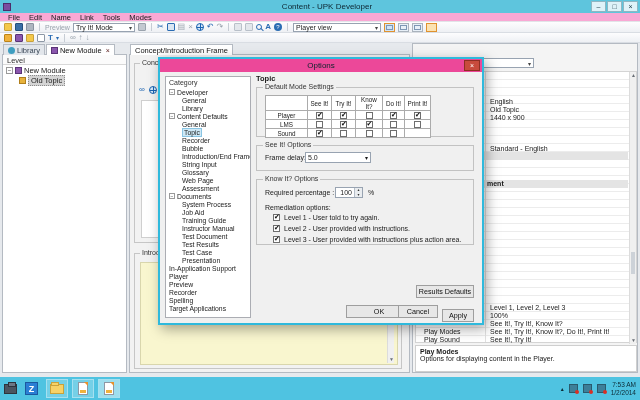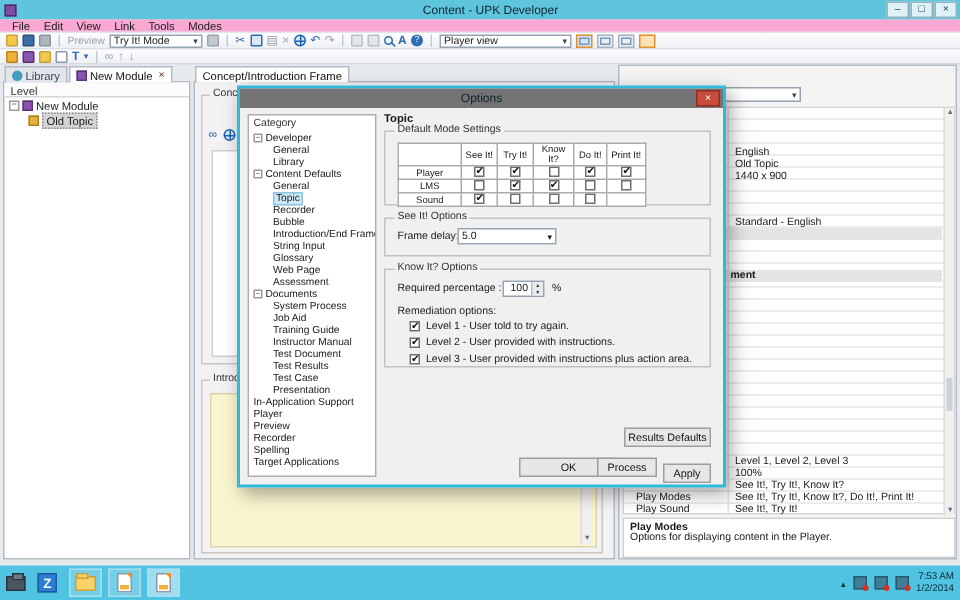--- a/index.html
+++ b/index.html
@@ -77,21 +77,21 @@
   .pin:after { content:""; position:absolute; left:4px; top:3px; width:1px; height:4px; background:#444; }
   .pgrid { position:absolute; background:#fff; border:1px solid #d4d4d4;
            background-image:repeating-linear-gradient(to bottom,#ffffff 0px,#ffffff 7px,#ececec 7px,#ececec 8px); }
   .pv { position:absolute; font-size:7px; white-space:nowrap; }
   .pband { position:absolute; background:#e4e4e4; height:8px; }
   .descbox { position:absolute; background:#fff; border:1px solid #cfcfcf; padding:2px 4px; font-size:7px; }
 
   
   .dlg { position:absolute; left:158px; top:57px; width:326px; height:268px; background:#f0f0f0;
          border:2px solid #2fb9dc; box-shadow:3px 4px 12px rgba(0,0,0,.35); z-index:20; }
-  .dtitle { position:absolute; left:0; top:0; right:0; height:13px; background:#737373; }
+  .dtitle { position:absolute; left:0; top:0; right:0; height:13px; background:#ec4899; }
   .dtitle .t { position:absolute; left:0; right:0; text-align:center; font-size:8px; color:#09232c; top:2px; }
   .dclose { position:absolute; right:2px; top:1px; width:16px; height:11px; background:#c84b3c;
             border:1px solid #8e2f23; color:#fff; font-size:7px; line-height:9px; text-align:center; }
   .cattree { position:absolute; left:5px; top:17px; width:86px; height:242px; background:#fff;
              border:1px solid #abadb3; overflow:hidden; padding:2px 0 0 3px; }
   .cathdr { font-size:7px; color:#333; height:9px; }
   .dti { display:flex; align-items:center; gap:2px; height:8px; font-size:6.8px; white-space:nowrap; }
   .dti.c1 { padding-left:13px; }
   .dti .exp2 { width:6px; height:6px; border:1px solid #9a9a9a; background:#fff; font-size:5px;
                line-height:4px; text-align:center; color:#333; flex:0 0 auto; }
@@ -156,21 +156,21 @@
   <span class="winbtns">
     <span class="wb">–</span>
     <span class="wb">□</span>
     <span class="wb">×</span>
   </span>
 </div>
 
 <div class="menubar">
   <span>File</span>
   <span>Edit</span>
-  <span>View</span>
+  <span>Name</span>
   <span>Link</span>
   <span>Tools</span>
   <span>Modes</span>
 </div>
 
 <div class="tb tb1">
   <span class="sq" style="background:#f4c84a;border:1px solid #c9a23a"></span>
   <span class="sq" style="background:#3a6ea5;border:1px solid #24507e"></span>
   <span class="sq" style="background:#aeb6c0;border:1px solid #8a93a0"></span>
   <span class="sep"></span>
@@ -473,21 +473,21 @@
       <span>Level 2 - User provided with instructions.</span>
     </div>
     <div class="chkrow" style="left:16px;top:56px">
       <span class="cb on"></span>
       <span>Level 3 - User provided with instructions plus action area.</span>
     </div>
   </div>
 
   <button class="btn" style="left:256px;top:226px;width:58px">Results Defaults</button>
   <button class="btn" style="left:186px;top:246px;width:66px">OK</button>
-  <button class="btn" style="left:238px;top:246px;width:40px">Process</button>
+  <button class="btn" style="left:238px;top:246px;width:40px">Cancel</button>
   <button class="btn" style="left:282px;top:250px;width:32px">Apply</button>
 </div>
 
 <div class="taskbar">
   <div class="tbtn">
       <span class="startico"></span>
     </div>
   <div class="tbtn" style="margin-left:8px">
       <span class="zico">Z</span>
     </div>

